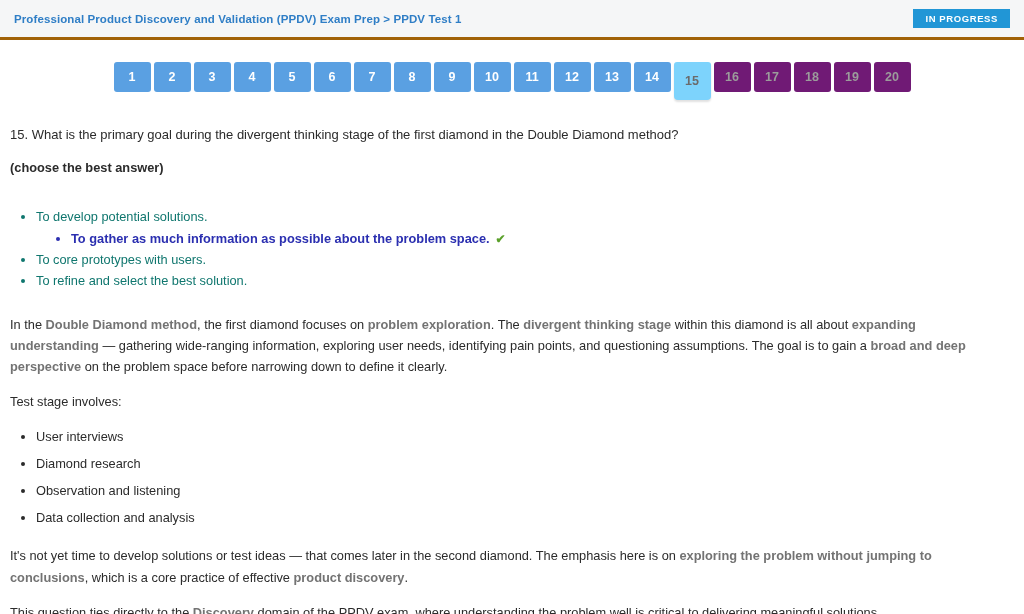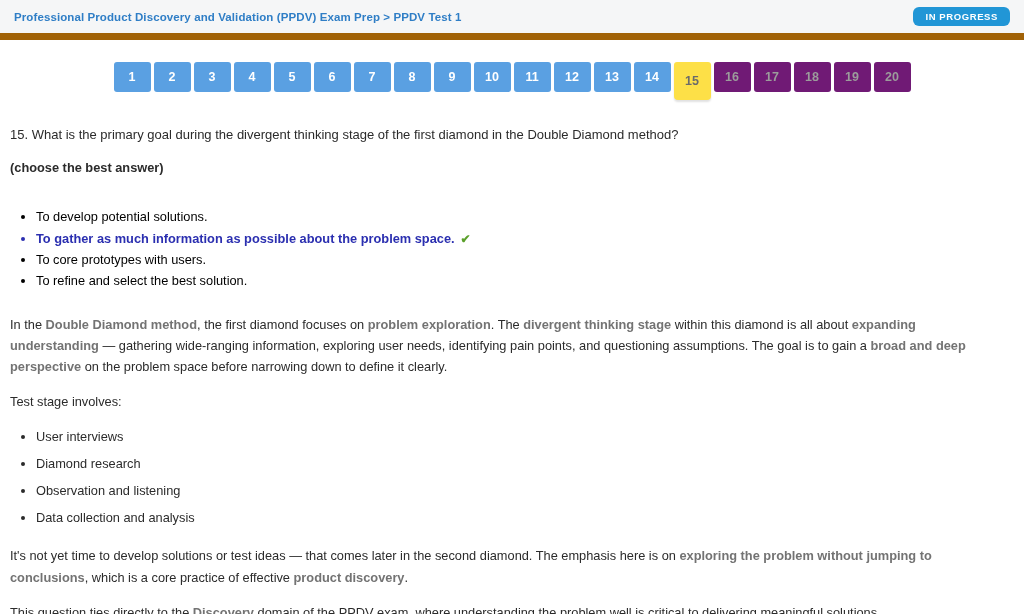--- a/index.html
+++ b/index.html
@@ -9,41 +9,41 @@
     background: #ffffff;
     font-family: "Liberation Sans", sans-serif;
     color: #222;
     overflow: hidden;
   }
 
   
   .header {
     height: 40px;
     background: #f5f6f7;
-    border-bottom: 7px solid #a16207;
+    border-bottom: 3px solid #a16207;
     display: flex;
     align-items: center;
     justify-content: space-between;
     padding: 0 14px;
   }
   .breadcrumb {
     font-size: 11.5px;
     font-weight: bold;
     color: #2f7ec6;
     letter-spacing: 0.1px;
     white-space: nowrap;
   }
   .status-badge {
     background: #2196d6;
     color: #ffffff;
     font-size: 9.5px;
     font-weight: bold;
     letter-spacing: 0.6px;
     padding: 4px 12px;
-    border-radius: 6px;
+    border-radius: 0;
     white-space: nowrap;
   }
 
   
   .pager-wrap {
     display: flex;
     justify-content: center;
     padding-top: 22px;
   }
   .pager {
@@ -57,21 +57,21 @@
     font-weight: bold;
     color: #ffffff;
     background: #5aa0e2;
     border-radius: 3px;
     cursor: pointer;
     user-select: none;
   }
   .pg.answered { background: #5aa0e2; color:#fff; }
   .pg.unanswered { background: #701a75; color: #9b9b9b; }
   .pg.current {
-    background: #fde047;
+    background: #7dd3fc;
     color: #6b6b6b;
     height: 38px;
     border-radius: 3px 3px 4px 4px;
     box-shadow: 0 2px 2px rgba(0,0,0,0.12);
   }
 
   
   .content {
     padding: 26px 22px 0 10px;
     font-size: 13px;
@@ -82,25 +82,26 @@
   .choose-best { font-size: 12.8px; font-weight: bold; margin: 0 0 29px 0; }
 
   ul.options {
     margin: 0 0 22px 0;
     padding-left: 26px;
     list-style: disc;
   }
   ul.options li {
     font-size: 12.8px;
     line-height: 1.65;
-    color: #000000;
+    color: #0f766e;
   }
   ul.options li.correct {
     color: #2b2fb0;
     font-weight: bold;
+    margin-left: 35px;
   }
   .tick {
     color: #5aa02a;
     font-size: 12px;
     margin-left: 6px;
     font-weight: bold;
   }
 
   .para {
     margin: 0 0 14px 0;

